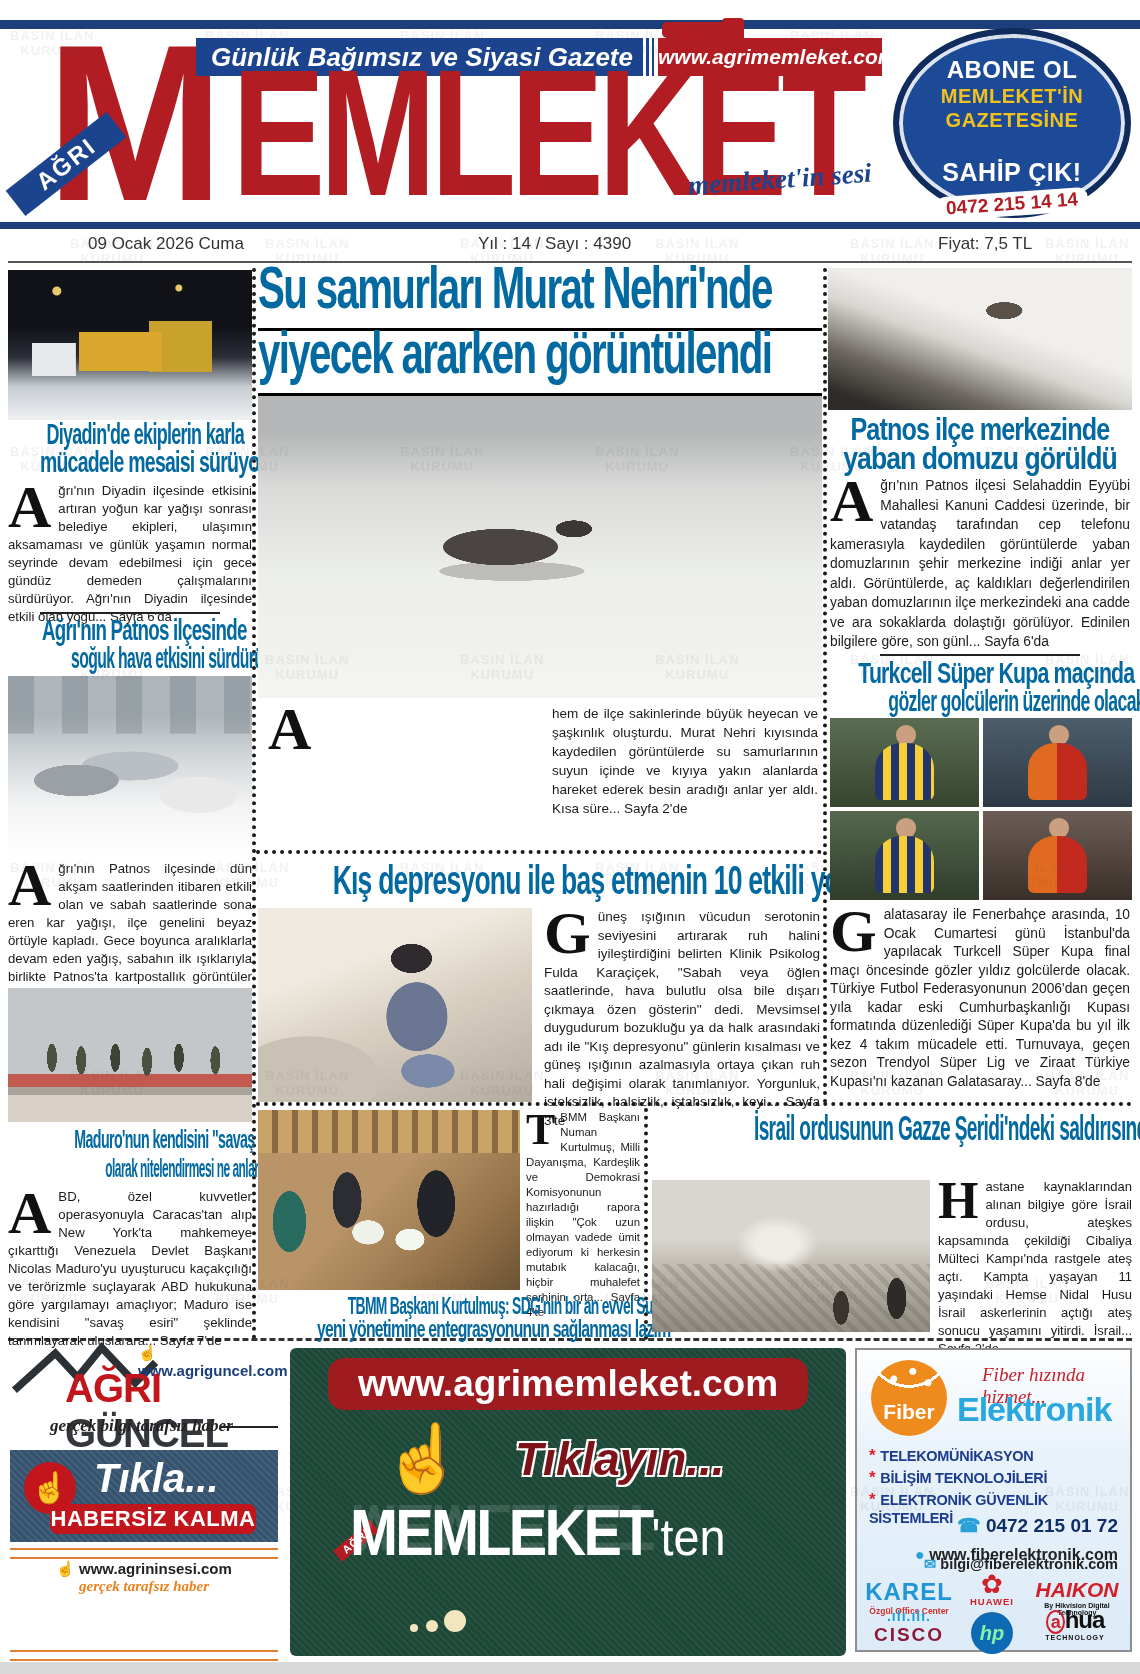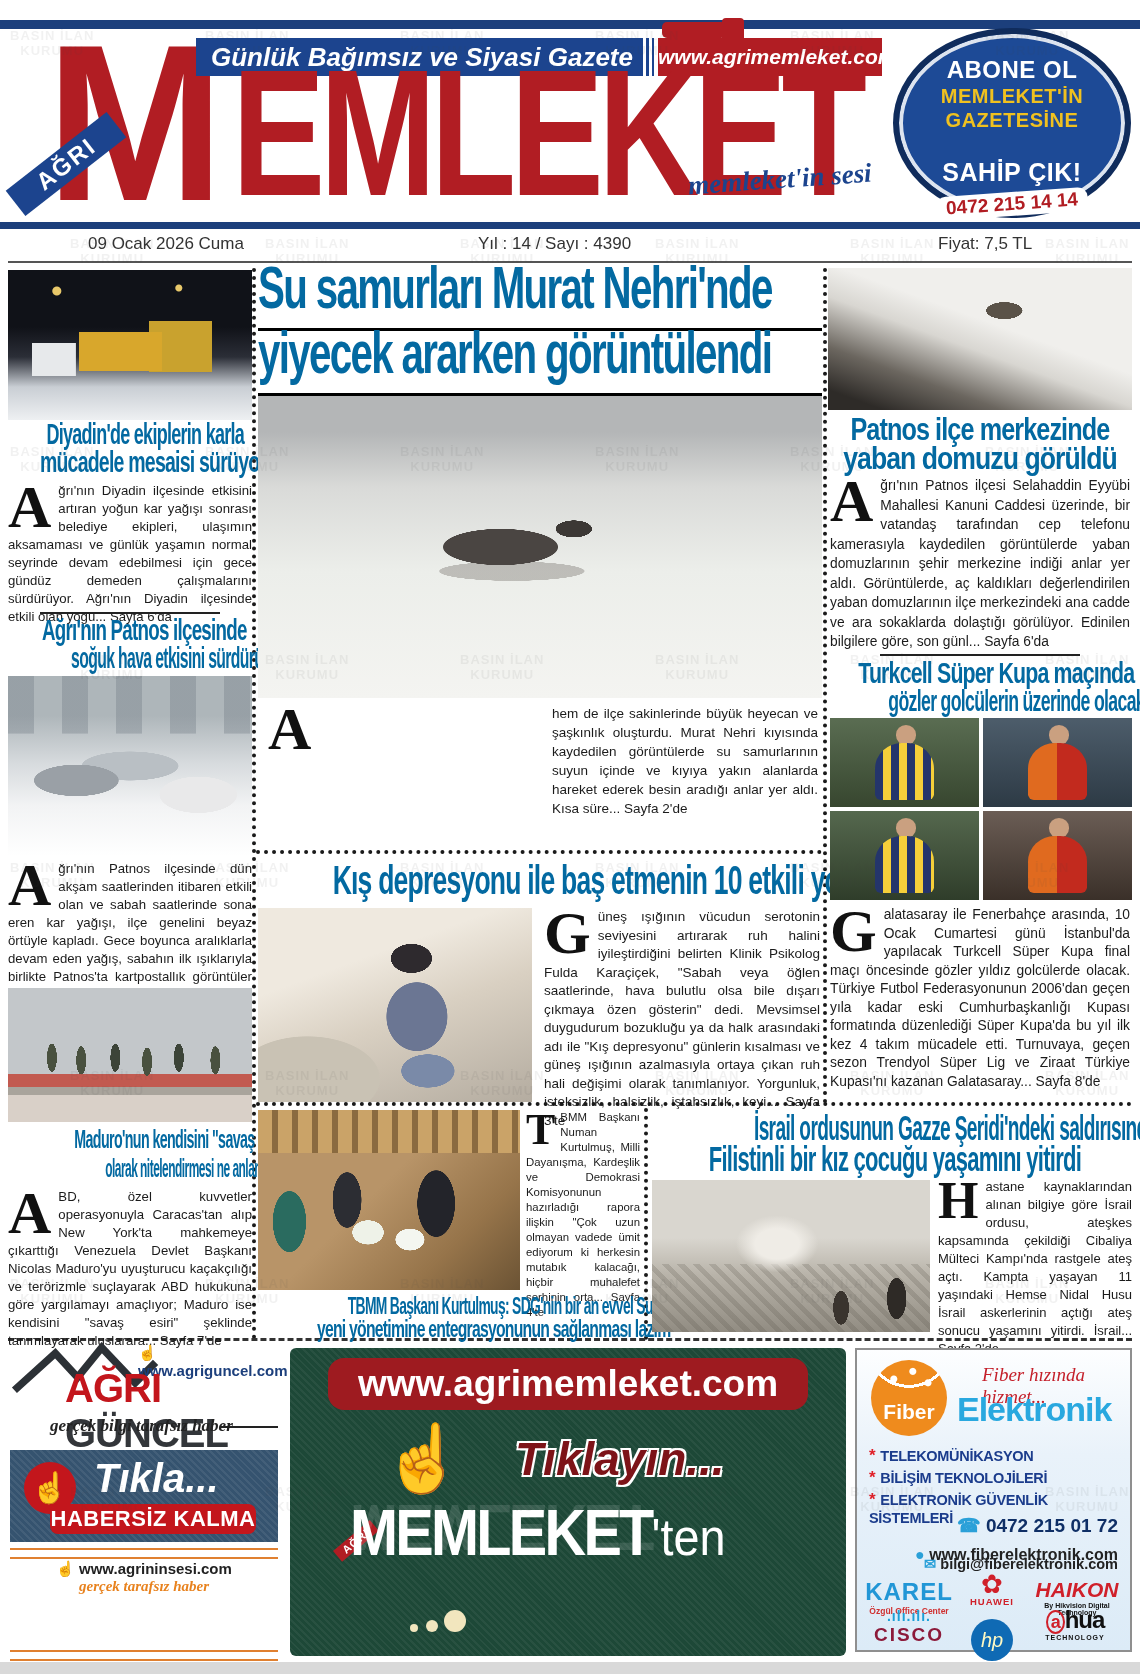--- a/index.html
+++ b/index.html
@@ -274,22 +274,20 @@
   <div class="body" style="left:526px;top:1110px;width:114px;height:180px;font-size:11.4px;line-height:15px;">
     <span class="drop" style="font-size:44px;line-height:34px;margin-right:5px;">T</span><span>BMM Başkanı Numan Kurtulmuş, Milli Dayanışma, Kardeşlik ve Demokrasi Komisyonunun hazırladığı rapora ilişkin "Çok uzun olmayan vadede ümit ediyorum ki herkesin mutabık kalacağı, hiçbir muhalefet şerhinin orta... Sayfa 4'te</span>
   </div>
   <div class="hl" style="left:258px;top:1294px;width:384px;height:23px;">
     <span style="font-size:21px;transform:scale(.66,1.1);">TBMM Başkanı Kurtulmuş: SDG'nin bir an evvel Suriye'nin</span></div>
   <div class="hl" style="left:258px;top:1317px;width:384px;height:23px;">
     <span style="font-size:21px;transform:scale(.75,1.1);">yeni yönetimine entegrasyonunun sağlanması lazım</span></div>
 
   <div class="hl" style="left:650px;top:1112px;width:482px;height:31px;">
     <span style="font-size:29px;transform:scale(.66,1.18);">İsrail ordusunun Gazze Şeridi'ndeki saldırısında</span></div>
-  <div class="hl" style="left:650px;top:1143px;width:482px;height:31px;">
-    <span style="font-size:29px;transform:scale(.76,1.18);">Filistinli bir kız çocuğu yaşamını yitirdi</span></div>
   <div class="photo" style="left:652px;top:1180px;width:278px;height:152px;
       background-image:
         radial-gradient(ellipse 55px 38px at 45% 42%,#efece6 0 40%,rgba(239,236,230,0) 75%),
         radial-gradient(ellipse 16px 34px at 88% 78%,#2e2a26 0 60%,transparent 61%),
         radial-gradient(ellipse 13px 28px at 68% 84%,#3a342e 0 60%,transparent 61%),
         repeating-linear-gradient(45deg,rgba(90,85,75,.22) 0 5px,transparent 5px 11px),
         linear-gradient(180deg,#d9d6cf 0 38%,#b9b4aa 62%,#918c82 100%);
       background-size:auto,auto,auto,100% 45%,100% 100%;
       background-position:0 0,0 0,0 0,0 100%,0 0;background-repeat:no-repeat;"></div>
   <div class="body" style="left:938px;top:1178px;width:194px;height:160px;font-size:13px;line-height:18px;">
@@ -361,21 +359,21 @@
     </div>
     <div class="fibbrand" style="left:170px;top:228px;width:100px;">
       <div style="color:#d0202a;font-weight:bold;font-style:italic;font-size:21px;">HAIKON</div>
       <div style="color:#111;font-size:7px;font-weight:bold;">By Hikvision Digital Technology</div>
     </div>
     <div class="fibbrand" style="left:6px;top:258px;width:92px;">
       <div style="color:#1ba0d8;font-weight:bold;font-size:14px;letter-spacing:1px;">.ılı.ılı.</div>
       <div style="color:#8c1a3a;font-weight:bold;font-size:19px;letter-spacing:2px;">CISCO</div>
     </div>
     <div class="fibbrand" style="left:108px;top:254px;width:54px;">
-      <div style="width:42px;height:42px;margin:15px auto;border-radius:50%;background:#0f6ab4;color:#fef9c3;font-weight:normal;font-style:italic;font-size:20px;line-height:42px;">hp</div>
+      <div style="width:42px;height:42px;margin:8px auto;border-radius:50%;background:#0f6ab4;color:#86efac;font-weight:bold;font-style:italic;font-size:20px;line-height:42px;">hp</div>
     </div>
     <div class="fibbrand" style="left:168px;top:256px;width:100px;">
       <div style="font-weight:bold;font-size:24px;color:#111;letter-spacing:-1px;"><span style="color:#d0202a;border:2px solid #d0202a;border-radius:50%;padding:0 3px;font-size:18px;">a</span><span>hua</span></div>
       <div style="color:#111;font-size:7px;font-weight:bold;letter-spacing:1px;">TECHNOLOGY</div>
     </div>
   </div>
 
   <div class="abs graybottom"></div>
   <div id="wm">
       <div class="wmk" style="left: 10px; top: 28px;">BASIN İLAN<div>KURUMU</div></div>

